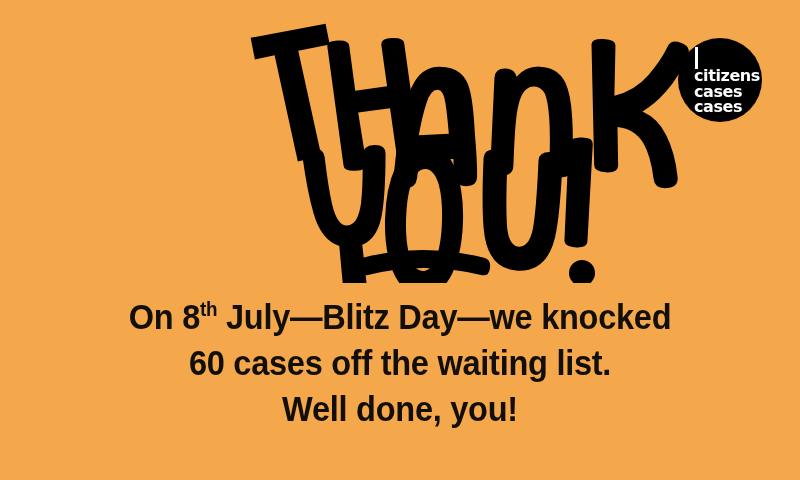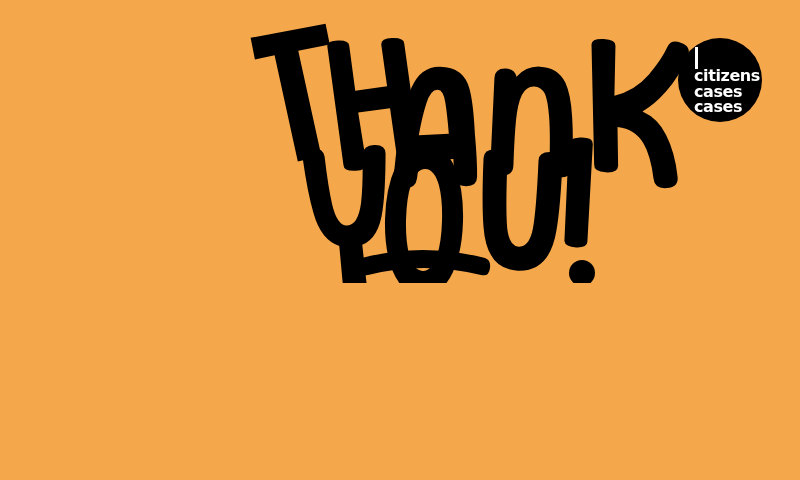--- a/index.html
+++ b/index.html
@@ -149,14 +149,19 @@
 
   <div id="logo">
     <div id="logo-bar"></div>
     <div id="logo-words">
       <div>citizens</div>
       <div>cases</div>
       <div>cases</div>
     </div>
   </div>
 
+  <div id="headline">
+    <div class="hl-line"><span>On 8</span><sup>th</sup><span> July—Blitz Day—we knocked</span></div>
+    <div class="hl-line">60 cases off the waiting list.</div>
+    <div class="hl-line">Well done, you!</div>
+  </div>
 
 </div>
 
 </body></html>

